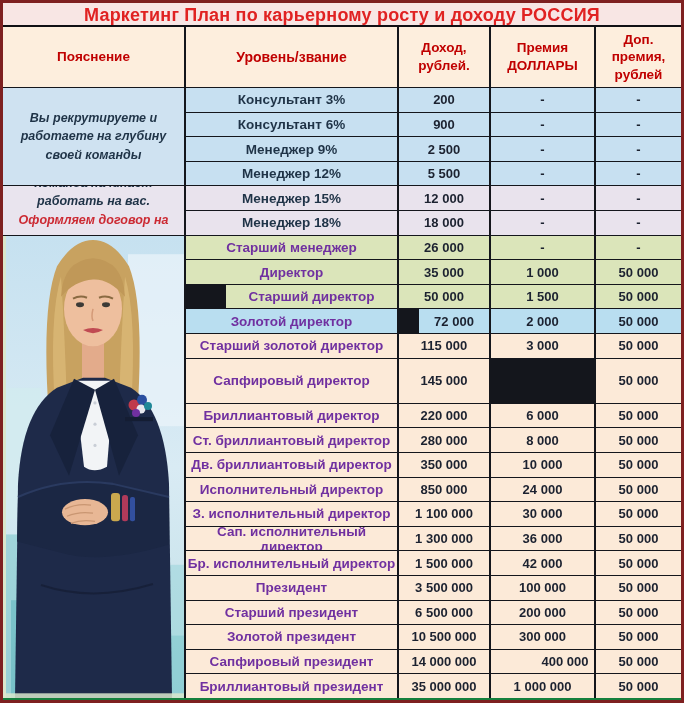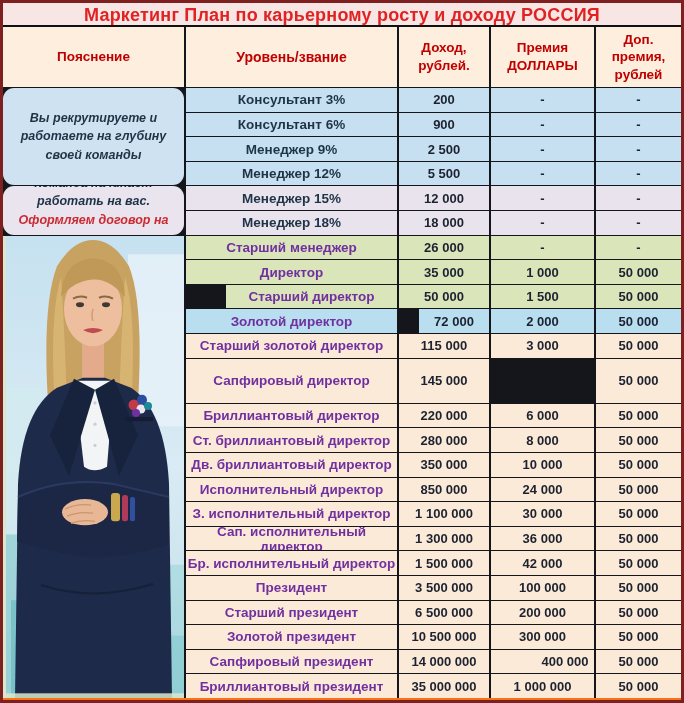--- a/index.html
+++ b/index.html
@@ -1,21 +1,21 @@
 <!DOCTYPE html>
 <html><head>
 <meta charset="utf-8">
 <style>
   html, body { margin: 0; padding: 0; background: #ffffff; }
   * { box-sizing: border-box; }
 
   .page {
     width: 684px; height: 703px;
     border: 3px solid #7e2020;
-    background: #f97316;
+    background: #15803d;
     font-family: "Liberation Sans", "DejaVu Sans", sans-serif;
     overflow: hidden;
   }
 
   .title-bar {
     height: 24px; line-height: 24px;
     background: #f8e6e4;
     border-bottom: 2px solid #101014;
     text-align: center;
     color: #e02222;
@@ -68,21 +68,20 @@
   .level-cell.tone-blue, .level-cell.tone-lavender { color: #1f3347; }
   .value-cell { color: #1c2230; font-size: 13px; }
 
   .expl-cell {
     grid-column: 1;
     font-style: italic;
     font-weight: bold;
     font-size: 12.5px;
     line-height: 1.5;
     padding: 2px 8px;
-    border-radius: 11px;
   }
   .expl-1 { grid-row: 2 / span 4; background: #cfe2f1; color: #1f3347; }
   .expl-2 { grid-row: 6 / span 2; background: #e9e4ee; color: #1f3347; line-height: 1.45; }
   .expl-red { color: #cc2a33; }
 
   .photo-cell {
     grid-column: 1;
     grid-row: 8 / span 18;
     background: #cfe6f2;
     padding: 0;

